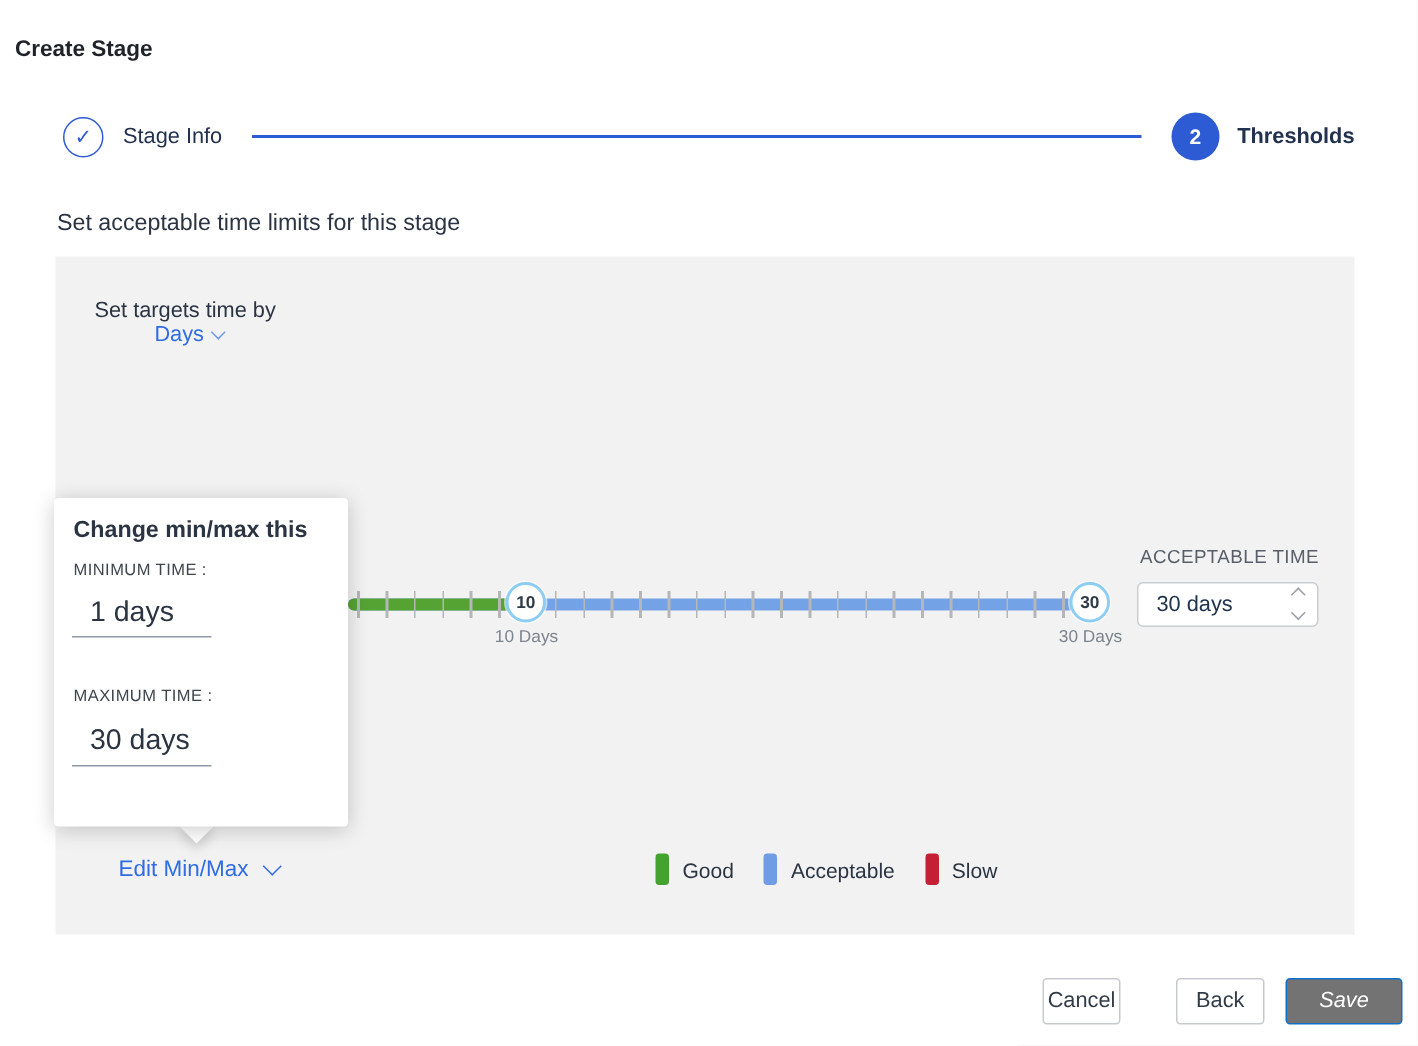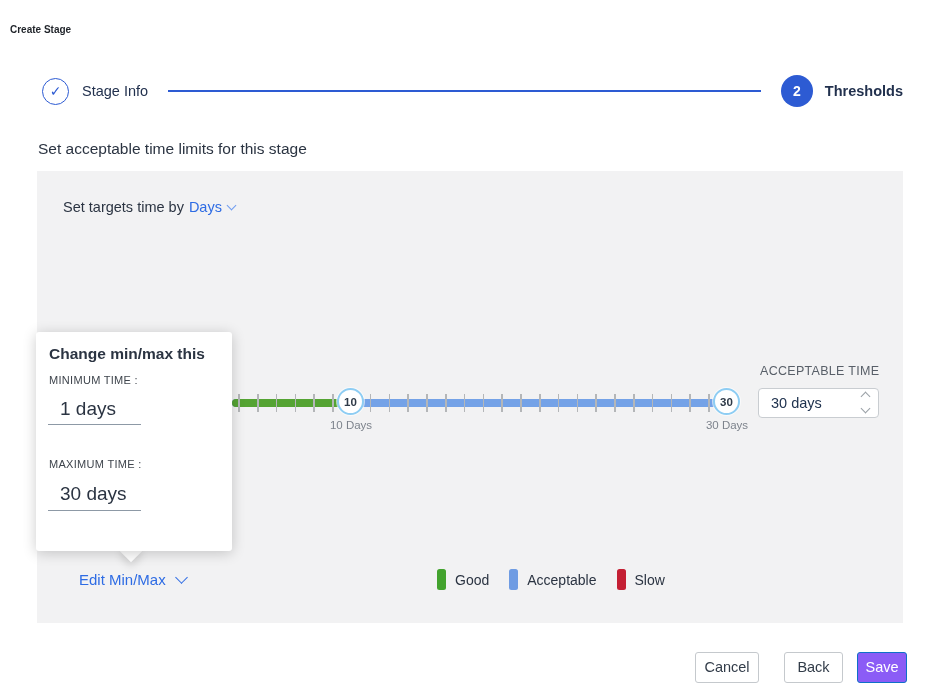--- a/index.html
+++ b/index.html
@@ -2,38 +2,38 @@
 <html><head>
 <meta charset="utf-8">
 <style>
   * { margin:0; padding:0; box-sizing:border-box; }
   html,body { width:945px; height:697px; }
   body { font-family:"Liberation Sans", sans-serif; background:#ffffff; color:#2b3442; position:relative; overflow:hidden; }
 
   .abs { position:absolute; }
 
   
-  .page-title { left:10px; top:24px; font-size:10px; font-weight:700; color:#1f2329; }
+  .page-title { left:10px; top:24px; font-size:15px; font-weight:700; color:#1f2329; }
 
   
   .stepper { left:42px; top:74px; width:861px; height:34px; display:flex; align-items:center; }
   .step { display:flex; align-items:center; cursor:pointer; }
   .check-circle { width:27px; height:27px; border-radius:50%; border:1.5px solid #2d5bd3; background:#fff; display:flex; align-items:center; justify-content:center; color:#2d5bd3; font-size:14px; }
   .step-label { margin-left:13px; font-size:14.5px; color:#22314e; font-weight:500; }
   .step-line { flex:1; height:1.5px; background:#2d5bd3; margin:0 20px; }
   .num-circle { width:32px; height:32px; border-radius:50%; background:#2d5bd3; color:#fff; display:flex; align-items:center; justify-content:center; font-size:14px; font-weight:600; }
   .step-label-bold { margin-left:12px; font-size:14.5px; color:#22314e; font-weight:700; }
 
   
   .section-heading { left:38px; top:140px; font-size:15.5px; color:#2b3442; }
 
   
   .panel { left:37px; top:171px; width:866px; height:452px; background:#f2f2f3; }
 
-  .targets-row { left:63px; top:199px; font-size:14.5px; color:#2b3442; display:flex; align-items:center; }
+  .targets-row { left:63px; top:199px; font-size:14.5px; color:#2b3442; display:flex; align-items:center;flex-direction:column; }
   .days-link { color:#2e6ce4; margin-left:5px; cursor:pointer; display:flex; align-items:center; }
   .chev-sm { width:7px; height:7px; border-right:1.5px solid #6f9cf0; border-bottom:1.5px solid #6f9cf0; transform:rotate(45deg); margin-left:6px; margin-top:-3px; }
 
   
   .track { left:232px; top:399px; width:495px; height:8px; border-radius:4px; background:#74a2e7; }
   .track-good { position:absolute; left:0; top:0; width:119px; height:8px; border-radius:4px 0 0 4px; background:#55a433; }
   .tick { position:absolute; top:-5px; width:1.5px; height:18px; background:#b4b6b8; }
   .handle { position:absolute; width:27px; height:27px; border-radius:50%; background:#fff; border:2px solid #8ecdf3; display:flex; align-items:center; justify-content:center; font-size:11.5px; font-weight:600; color:#2f3a48; cursor:grab; box-shadow:0 0 0 1px rgba(255,255,255,0.6); }
   .handle-min { left:337px; top:388px; }
   .handle-max { left:713px; top:388px;text-align:right; }
@@ -69,23 +69,23 @@
   .chev-md { width:9px; height:9px; border-right:1.8px solid #2e6ce4; border-bottom:1.8px solid #2e6ce4; transform:rotate(45deg); margin-left:11px; margin-top:-4px; }
 
   
   .legend { left:437px; top:569px; display:flex; align-items:center; gap:20px; }
   .legend-item { display:flex; align-items:center; gap:9px; }
   .swatch { width:9px; height:21px; border-radius:2.5px; }
   .legend-label { font-size:14px; color:#2b3442; }
 
   
   .footer-btn { top:652px; height:31px; border-radius:3px; border:1px solid #c5c9cd; background:#fff; font-size:14.5px; color:#323c49; font-family:"Liberation Sans", sans-serif; cursor:pointer; text-align:center; line-height:29px; }
-  .btn-cancel { left:695px; width:64px; }
+  .btn-cancel { left:695px; width:52px; }
   .btn-back { left:784px; width:59px; }
-  .btn-save { left:857px; width:50px; background:#8b5cf6; border:1px solid #0f70c8; color:#fff; }
+  .btn-save { left:857px; width:78px; background:#737373; border:1px solid #0f70c8; color:#fff;font-style:italic; }
 </style>
 </head>
 <body>
 
 <div class="abs page-title">Create Stage</div>
 
 <div class="abs stepper">
   <div class="step">
     <div class="check-circle">✓</div>
     <div class="step-label">Stage Info</div>

